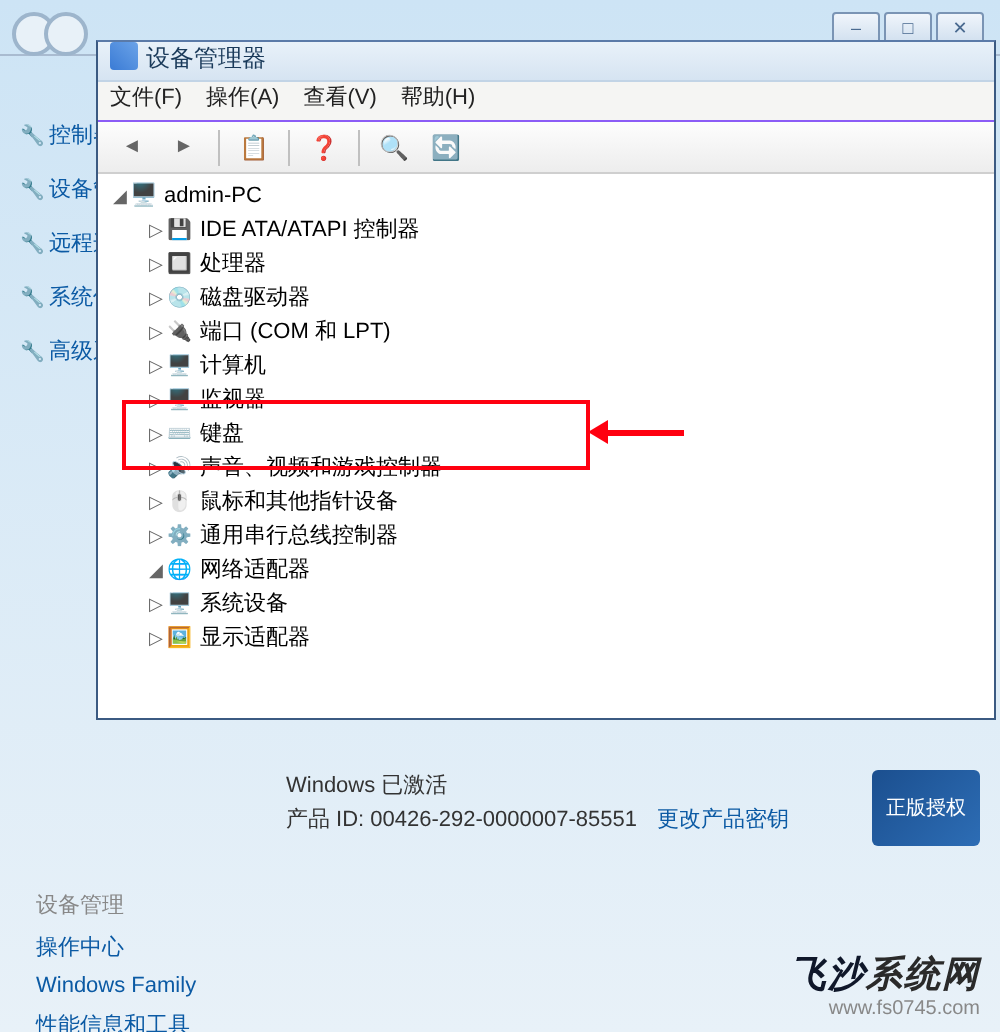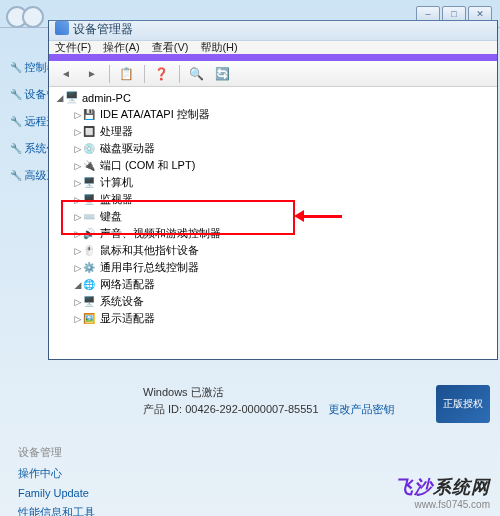--- a/index.html
+++ b/index.html
@@ -16,21 +16,21 @@
     
     .left-sidebar { position: absolute; top: 60px; left: 10px; width: 40px; }
     .sidebar-link { color: #0b5aa4; font-size: 11px; margin-bottom: 12px; cursor: pointer; white-space: nowrap; overflow: hidden; }
     .sidebar-link::before { content: "🔧"; font-size: 10px; margin-right: 2px; }
     
     .device-mgr { position: absolute; top: 20px; left: 48px; width: 450px; height: 340px; background: #fff; border: 1px solid #3b5a82; border-top: 1px solid #5a7aa8; }
     .dm-titlebar { height: 20px; background: linear-gradient(#e8f1f9, #d6e4f2); display: flex; align-items: flex-start; padding: 0 6px; gap: 4px; border-bottom: 1px solid #c2d4e6; }
     .dm-icon { width: 14px; height: 14px; background: linear-gradient(45deg, #3a7bd5, #6ba3e8); border-radius: 2px; }
     .dm-title { color: #1a3a5a; font-size: 12px; }
     
-    .dm-menubar { height: 20px; display: flex; align-items: center; padding: 0 6px; gap: 12px; background: #f5f5f3; border-bottom: 7px solid #8b5cf6; }
+    .dm-menubar { height: 20px; display: flex; align-items: flex-start; padding: 0 6px; gap: 12px; background: #f5f5f3; border-bottom: 1px solid #8b5cf6; }
     .dm-menu-item { font-size: 11px; color: #222; cursor: pointer; }
     
     .dm-toolbar { height: 26px; display: flex; align-items: center; padding: 0 6px; gap: 4px; background: linear-gradient(#fdfdfd, #ededed); border-bottom: 1px solid #cfcfcf; }
     .tb-sep { width: 1px; height: 18px; background: #c0c0c0; margin: 0 2px; }
     .tb-btn { width: 22px; height: 22px; display: flex; align-items: center; justify-content: center; border-radius: 2px; cursor: pointer; }
     .tb-arrow { font-size: 10px; color: #666; }
     
     .dm-tree { flex: 1; background: #fff; height: calc(100% - 66px); overflow: hidden; padding: 2px 0; }
     .tree-root { padding-left: 6px; }
     .tree-item { display: flex; align-items: center; height: 17px; font-size: 11px; color: #000; cursor: pointer; }
@@ -65,21 +65,21 @@
     .activation-link { color: #0b5aa4; cursor: pointer; }
     .genuine-badge { width: 54px; height: 38px; background: linear-gradient(135deg, #1b4f8f, #2d6db5); border-radius: 3px; color: #fff; font-size: 10px; display: flex; flex-direction: column; align-items: center; justify-content: center; }
     .online-link { color: #0b5aa4; font-size: 10px; margin-top: 2px; }
     
     .bottom-links { position: absolute; top: 445px; left: 18px; }
     .bl-header { font-size: 11px; color: #888; margin-bottom: 6px; }
     .bl-item { font-size: 11px; color: #0b5aa4; margin-bottom: 6px; cursor: pointer; }
     
     .watermark { position: absolute; bottom: 6px; right: 10px; text-align: right; }
     .watermark-main { font-size: 18px; color: #2a2a2a; font-weight: bold; font-style: italic; letter-spacing: 1px; }
-    .watermark-main span { color: #6d28d9; text-align: right; }
+    .watermark-main span { color: #0f172a; text-align: right; }
     .watermark-sub { font-size: 10px; color: #888; }
   </style>
 </head>
 <body>
 
 <div class="bg-window">
   <div class="bg-titlebar">
     <div class="win-controls">
       <div class="win-ctrl">–</div>
       <div class="win-ctrl">□</div>
@@ -225,21 +225,21 @@
   <div>
     <div class="genuine-badge">
       <div>正版授权</div>
     </div>
   </div>
 </div>
 
 <div class="bottom-links">
   <div class="bl-header">设备管理</div>
   <div class="bl-item">操作中心</div>
-  <div class="bl-item">Family Update</div>
+  <div class="bl-item">Windows Family</div>
   <div class="bl-item">性能信息和工具</div>
 </div>
 
 <div class="watermark">
   <div class="watermark-main">
     <span>飞沙</span><b style="color:#2a2a2a">系统网</b>
   </div>
   <div class="watermark-sub">www.fs0745.com</div>
 </div>
 

